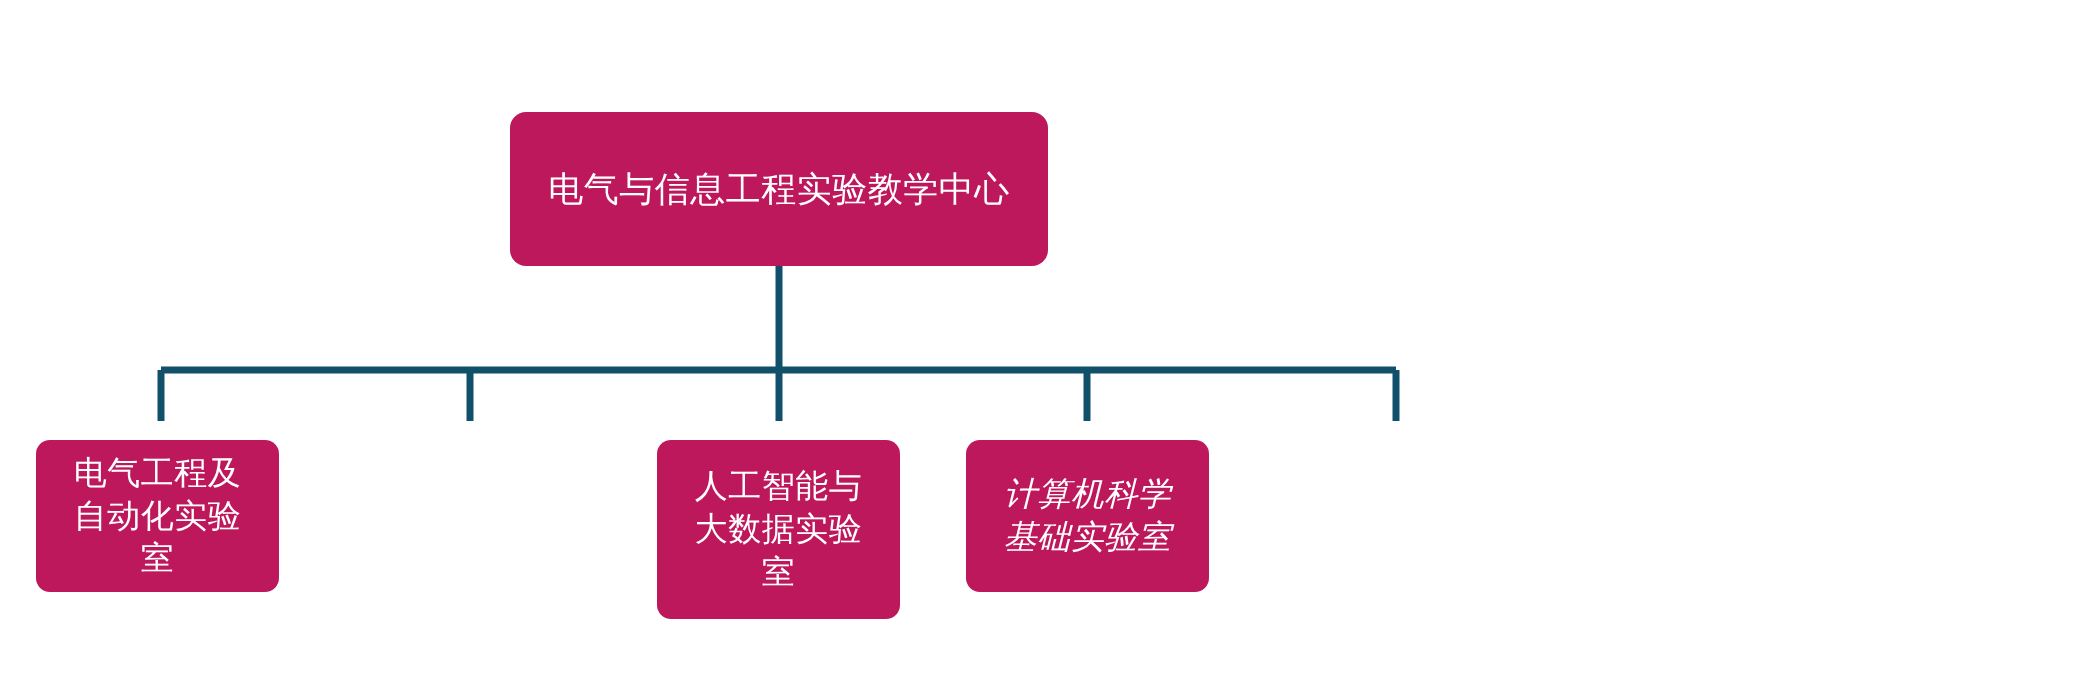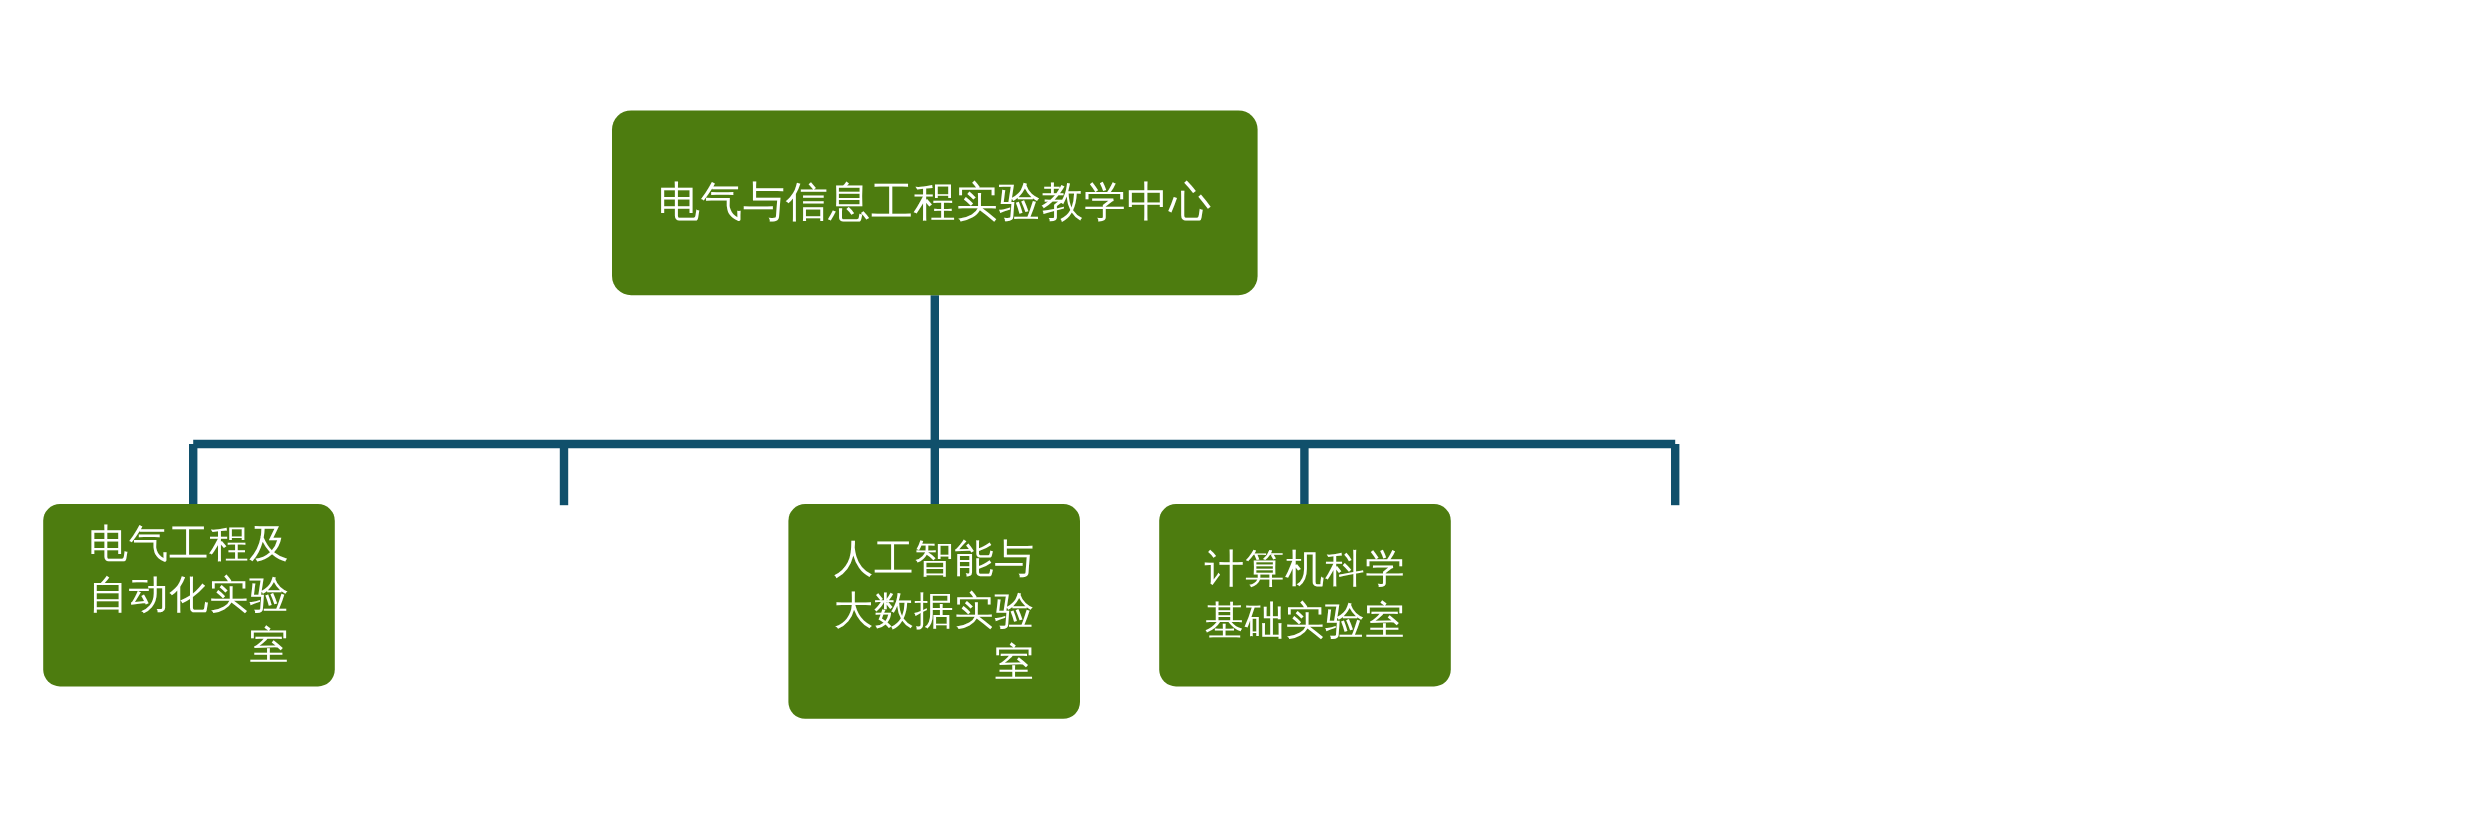--- a/index.html
+++ b/index.html
@@ -28,27 +28,28 @@
     top: 0;
     width: 2074px;
     height: 700px;
     pointer-events: none;
   }
 
   
   .node {
     position: absolute;
     box-sizing: border-box;
-    background: #4d7c0f;
+    background: #be185d;
     border-radius: 14px;
     display: flex;
     align-items: center;
     justify-content: center;
-    text-align: right;
+    text-align: center;
     color: #ffffff;
+    margin-top: 20px;
   }
 
   .node-label {
     display: block;
     white-space: pre-line;
     color: #ffffff;
     font-weight: 400;
   }
 
   
@@ -68,21 +69,21 @@
   
   .node-leaf .node-label {
     font-size: 33px;
     line-height: 1.30;
     letter-spacing: 0.5px;
   }
 
   #node-leaf-0 { left: 36px;   top: 420px; width: 243px; height: 152px; }
   #node-leaf-1 { left: 348px;  top: 420px; width: 243px; height: 152px; }
   #node-leaf-2 { left: 657px;  top: 420px; width: 243px; height: 179px; }
-  #node-leaf-3 { left: 966px;  top: 420px; width: 243px; height: 152px; }
+  #node-leaf-3 { left: 966px;  top: 420px; width: 243px; height: 152px; font-style: italic; }
   #node-leaf-4 { left: 1274px; top: 420px; width: 243px; height: 152px; }
 </style>
 </head>
 <body>
 
 <div id="org-chart">
 
   <svg id="connector-layer" viewBox="0 0 2074 700" width="2074" height="700" xmlns="http://www.w3.org/2000/svg">
     <g stroke="#10506B" stroke-width="7" fill="none" stroke-linecap="butt">
 

